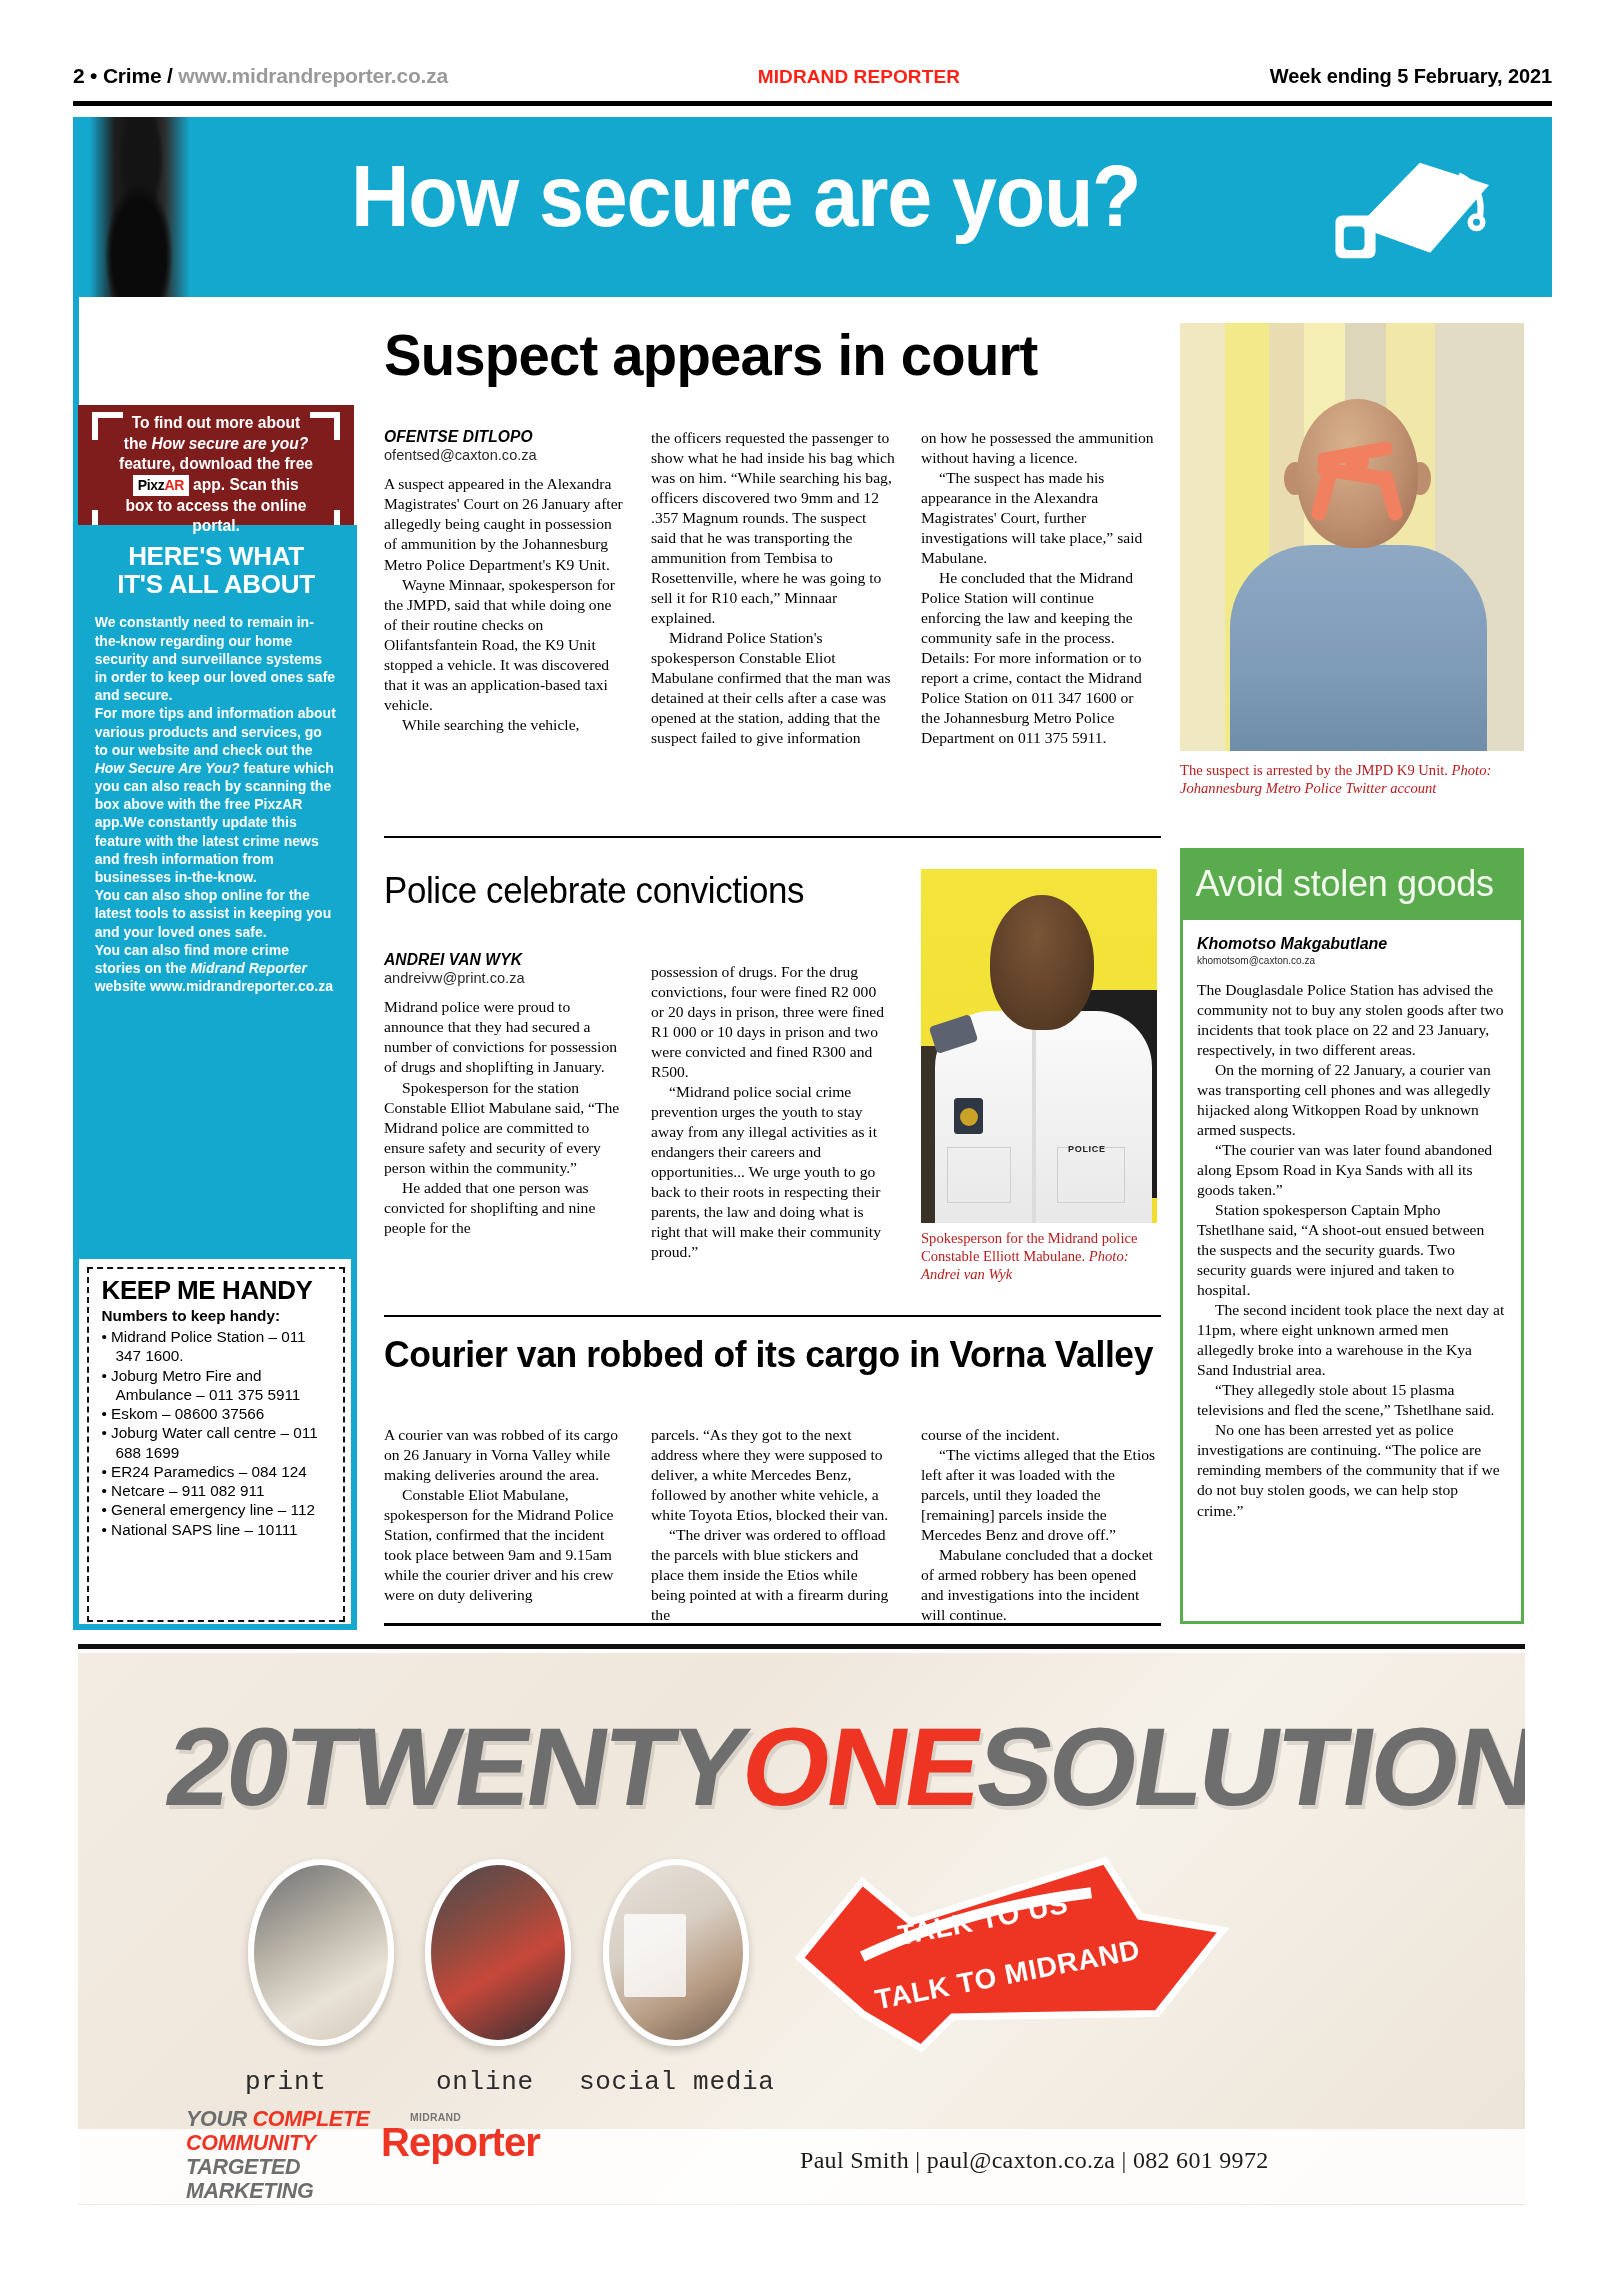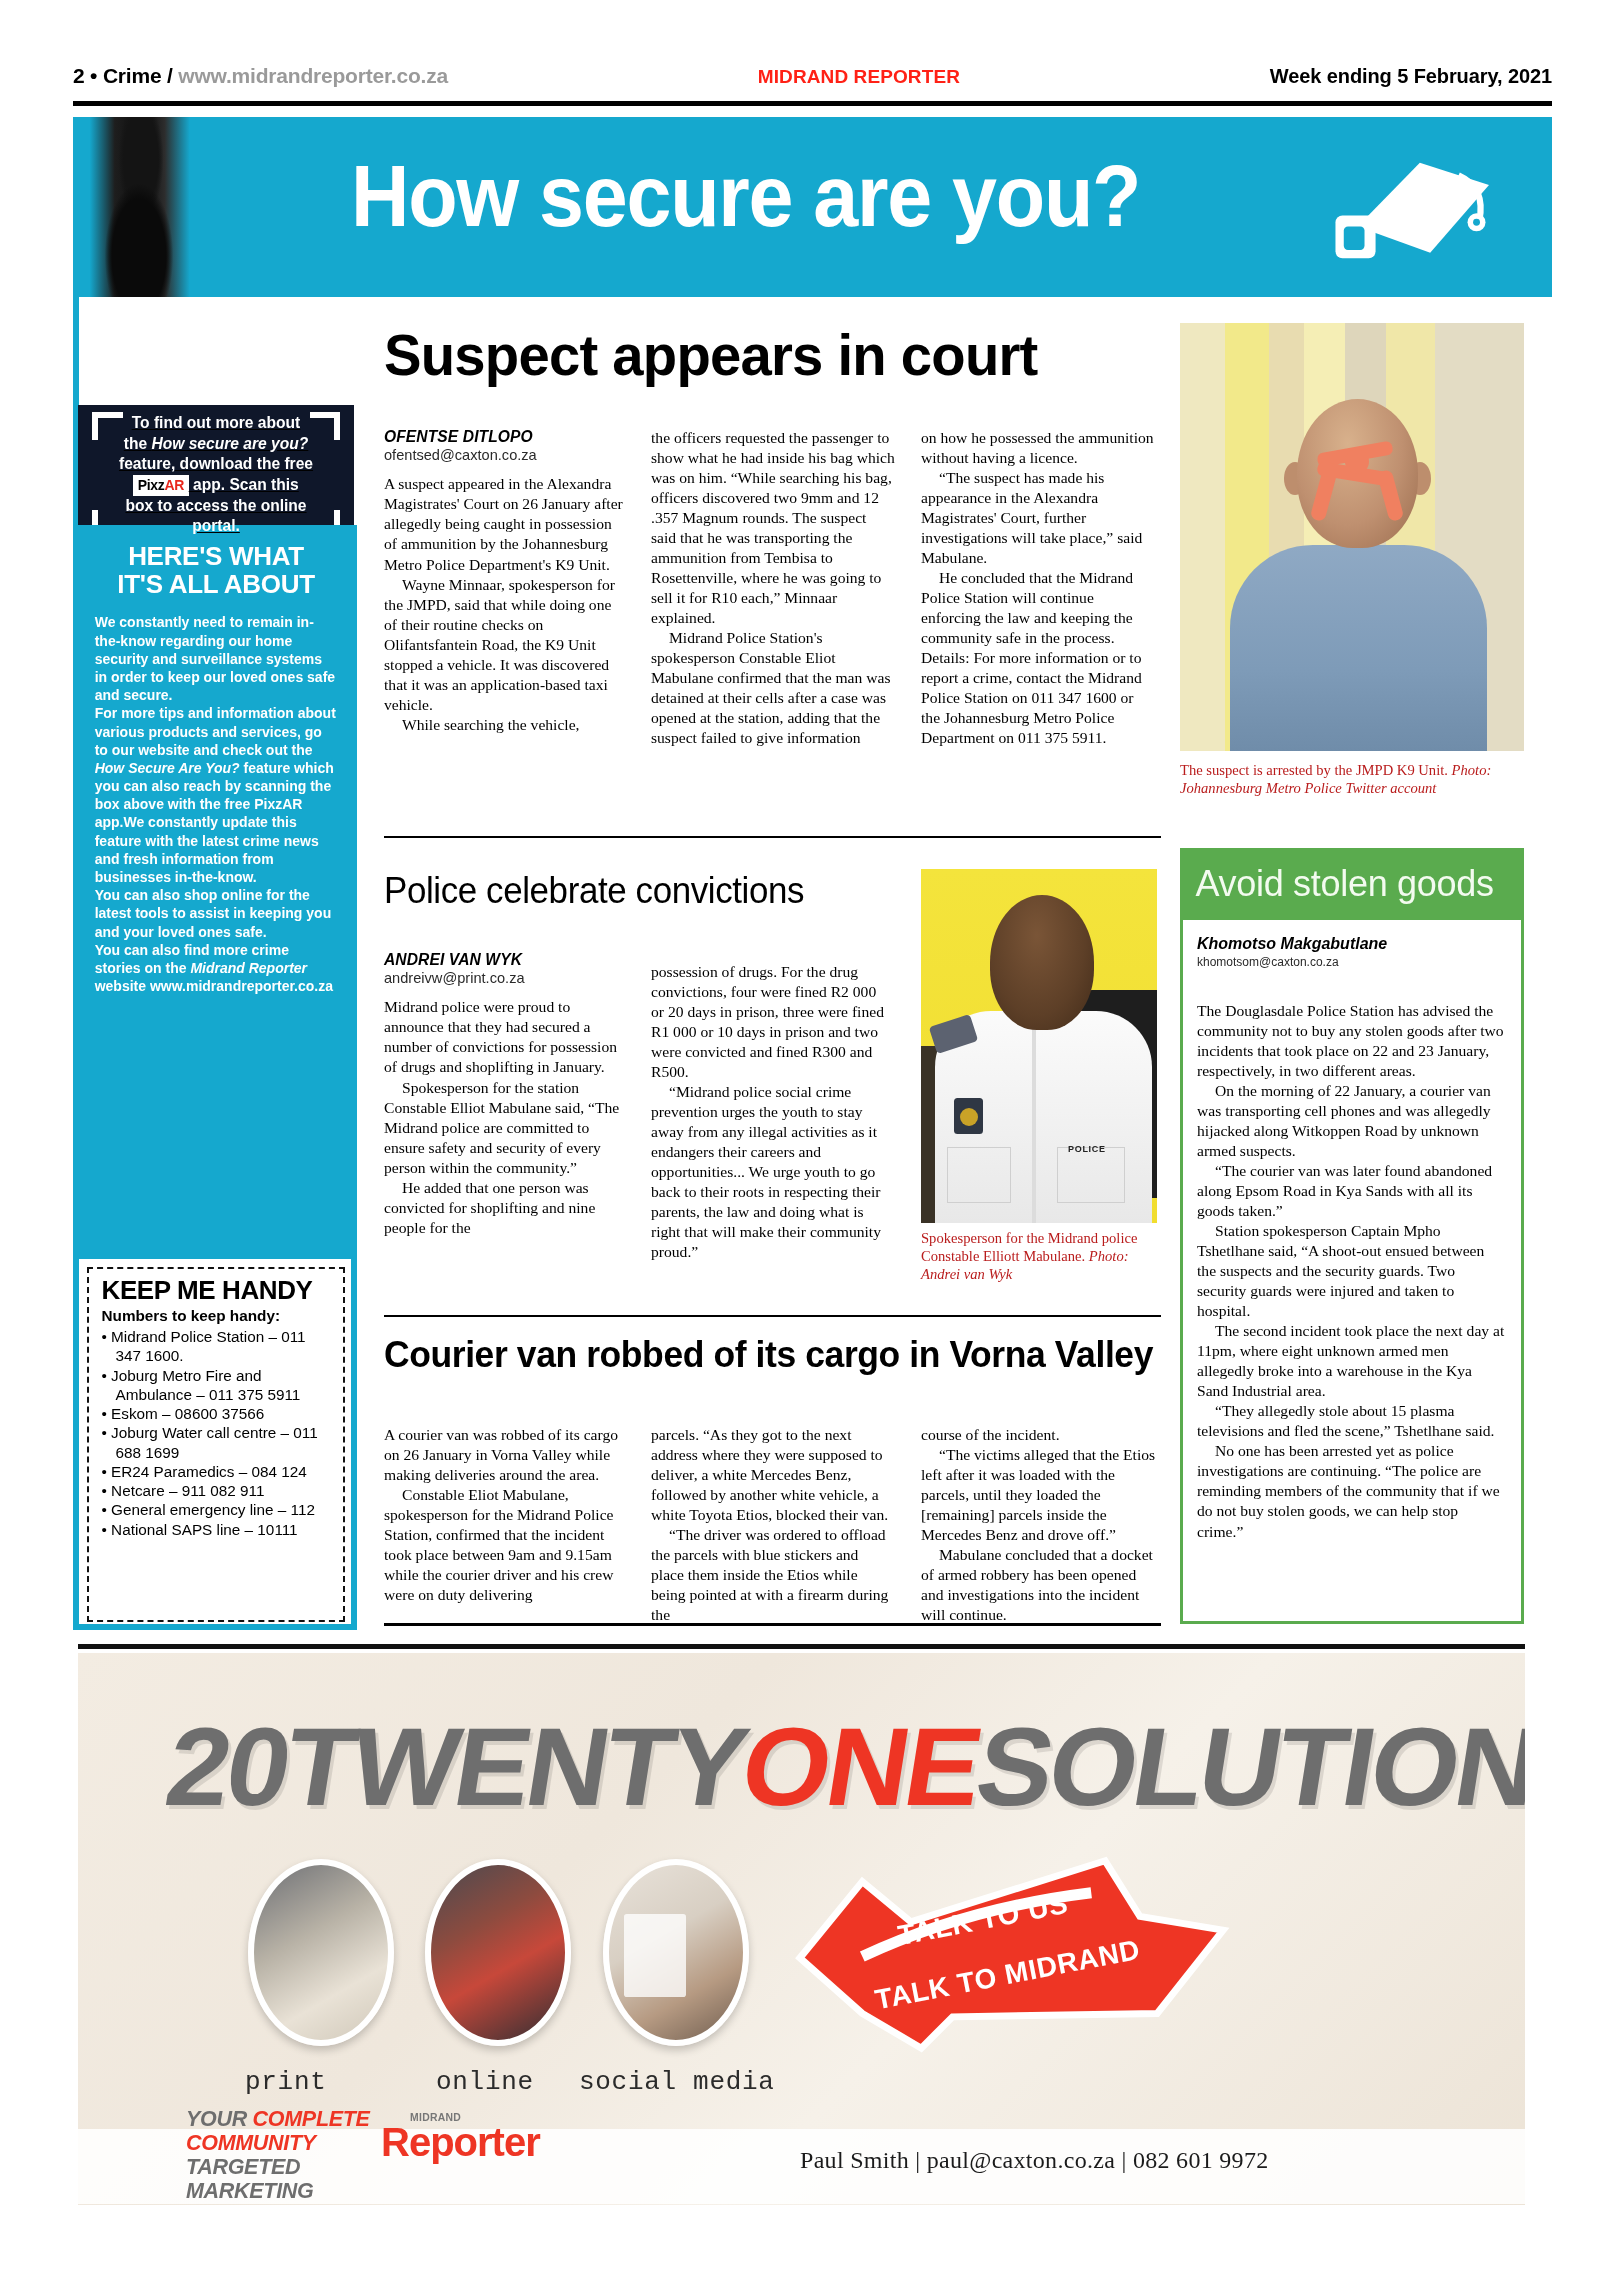--- a/index.html
+++ b/index.html
@@ -43,24 +43,23 @@
     letter-spacing: -1.4px; line-height: 1;
     transform: scaleX(0.93); transform-origin: left center;
   }
   .hero-cam {
     position: absolute; right: 56px; top: 32px; width: 180px; height: 121px;
   }
 
   
   .scanbox {
     position: absolute; left: 78px; top: 405px; width: 276px; height: 140px;
-    background: #0f172a;
+    background: #7f1d1d;
     display: flex; align-items: center; justify-content: center;
     padding: 5.6px 15.3px;
-    text-decoration: underline;
   }
   .scanbox .corner { position: absolute; width: 30.5px; height: 28px; border: 6.2px solid #fff; }
   .scanbox .c-tl { left: 14px; top: 7px;  border-right: none; border-bottom: none; }
   .scanbox .c-tr { right: 14px; top: 7px; border-left: none; border-bottom: none; }
   .scanbox .c-bl { left: 14px; bottom: 7px; border-right: none; border-top: none; }
   .scanbox .c-br { right: 14px; bottom: 7px; border-left: none; border-top: none; }
   .scanbox-text {
     color: #fff; font-size: 15.6px; font-weight: bold; line-height: 1.32; text-align: center;
     position: relative; z-index: 2;
   }
@@ -233,21 +232,21 @@
     border: 3.5px solid #5aab4e; background: #fff;
   }
   .greenbox-head {
     background: #5aab4e; height: 69px; padding: 4.2px 12.5px 0 12.5px;
     color: #f3fbef; font-size: 36px;
     font-family: "Liberation Sans Narrow", "Liberation Sans", sans-serif;
     letter-spacing: -0.3px; line-height: 1.6;
   }
   .greenbox-body { padding: 15.3px 14px 5.6px 14px; }
   .gb-name { font-size: 16px; font-weight: bold; font-style: italic; margin-bottom: 1.4px; }
-  .gb-mail { font-size: 12px; color: #2a2a2a; margin-bottom: 32px; }
+  .gb-mail { font-size: 10px; color: #2a2a2a; margin-bottom: 14px; }
 
   
   .ad {
     position: absolute; left: 78px; top: 1653px; width: 1447px; height: 552px;
     background: linear-gradient(135deg,#f3ece2 0%, #efe7dc 35%, #f6f1e9 60%, #ece3d6 100%);
     overflow: hidden;
   }
   .ad-topline { position:absolute; left:78px; top:1644px; width:1447px; height:4.9px; background:#111; }
   .ad-wordmark {
     position: absolute; left: 90px; top: 50px; width: 1305px;

